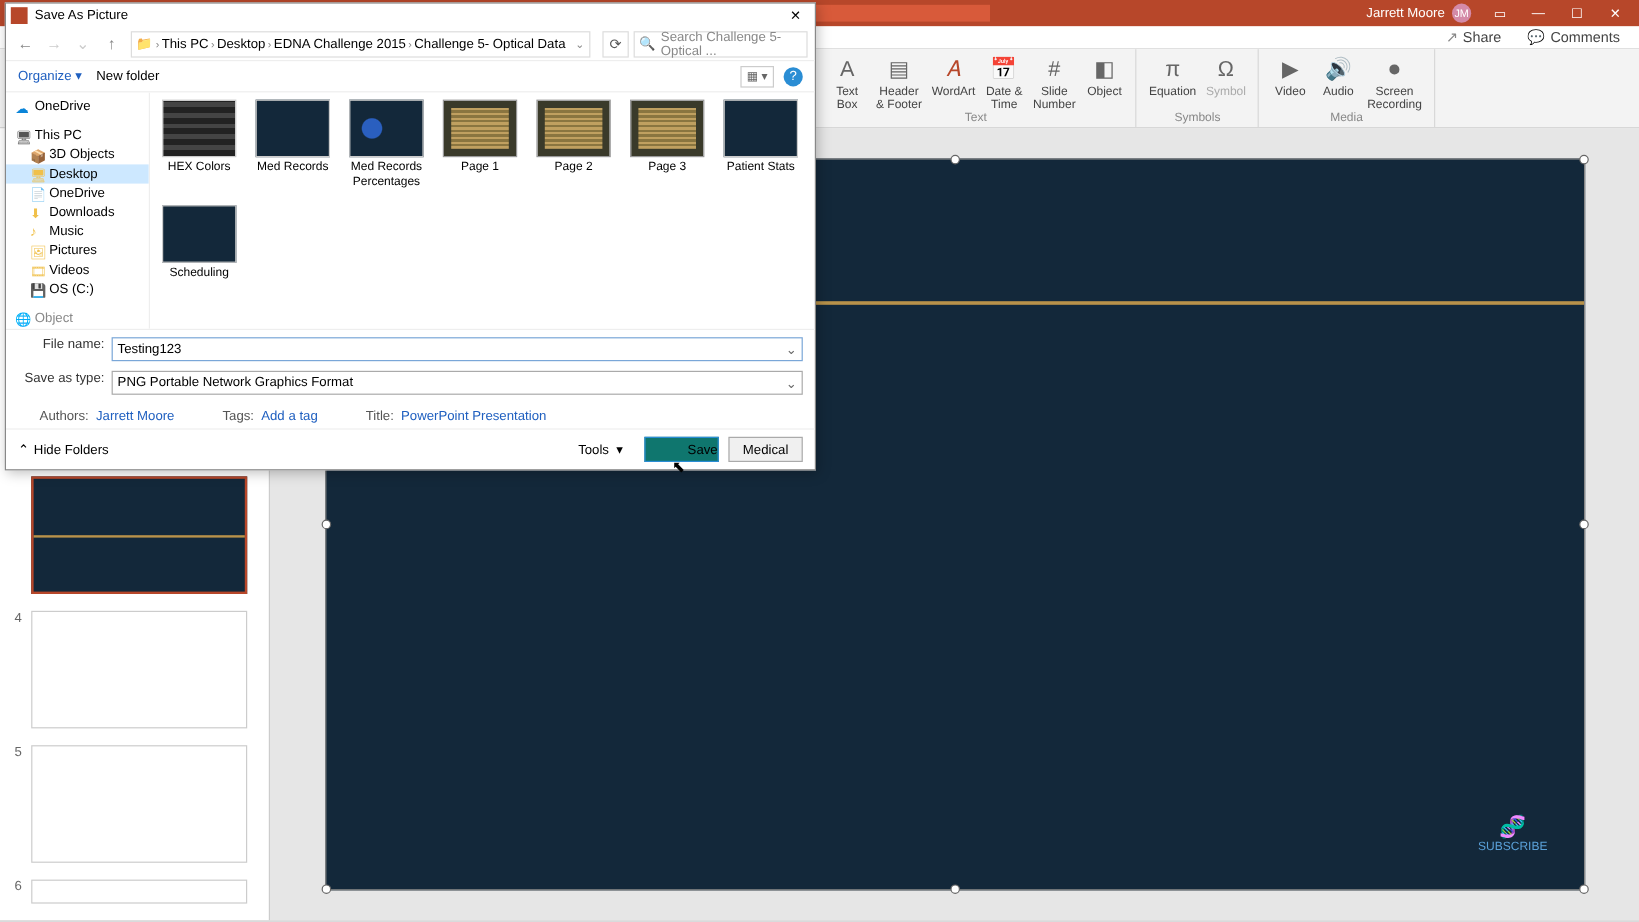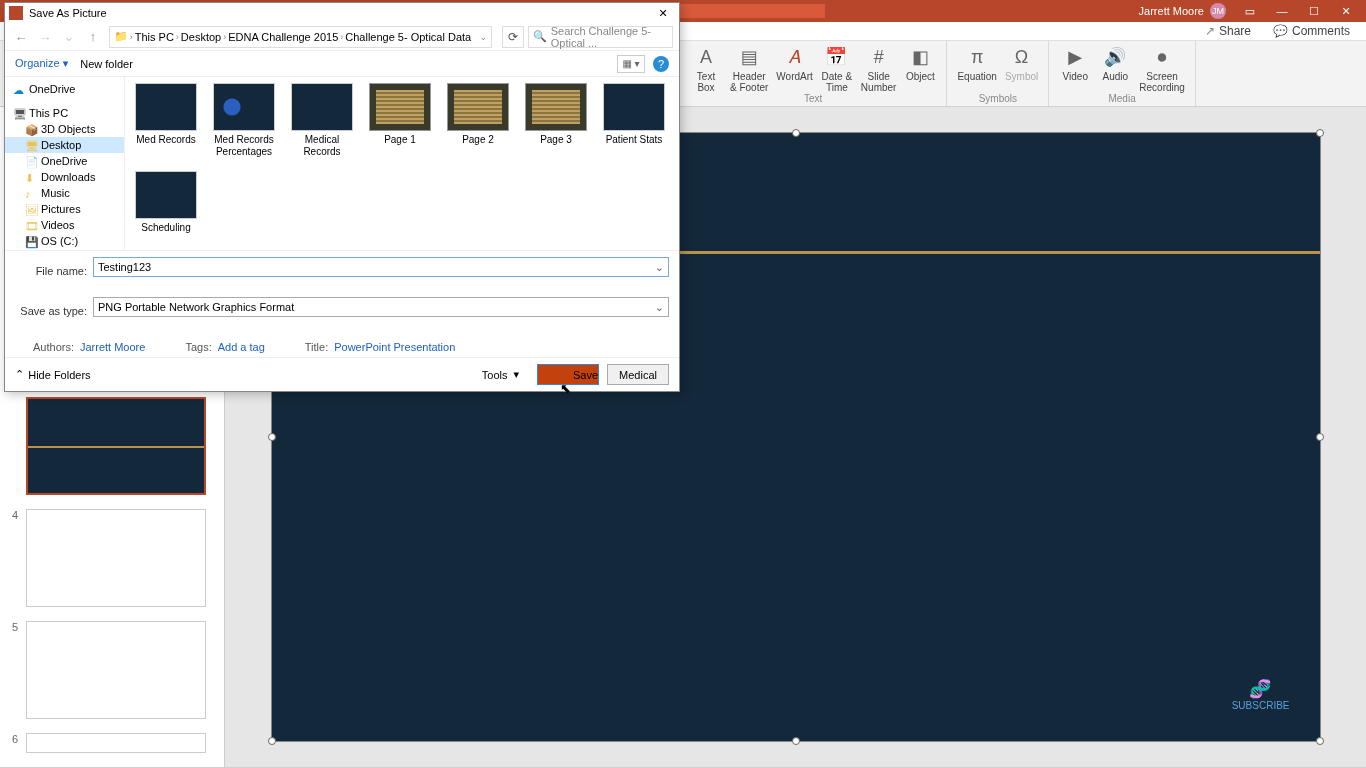--- a/index.html
+++ b/index.html
@@ -83,35 +83,35 @@
 .file-thumb { width: 62px; height: 48px; border: 1px solid #ccc; background: #fff; margin-bottom: 3px; display:flex; align-items:center; justify-content:center; overflow:hidden; }
 .file-thumb.dark { background: #13283a; }
 .file-thumb.stripes { background: repeating-linear-gradient(0deg,#222 0,#222 5px,#444 5px,#444 9px); }
 .file-thumb.rings { background: radial-gradient(circle at 30% 50%, #2a5fbf 0 8px, #13283a 9px), radial-gradient(circle at 70% 50%, #2a5fbf 0 8px, #13283a 9px); background-color:#13283a; }
 .file-thumb.logo { background:#13283a; color:#fff; font-size:6px; display:flex; flex-direction:column; align-items:center; justify-content:center; }
 .file-thumb.tan { background: linear-gradient(#3a3a2a,#3a3a2a); border:1px solid #999; position:relative; }
 .file-thumb.tan::after { content:""; position:absolute; inset:6px; background: repeating-linear-gradient(0deg,#c0a060 0 2px,#8a7540 2px,#8a7540 4px); }
 .file-name { line-height: 1.15; word-break: break-word; }
 
 .dlg-fields { border-top: 1px solid #eee; padding: 6px 10px 4px 10px; font-size: 11px; }
-.field-row { display: flex; align-items: flex-end; margin-bottom: 20px; }
+.field-row { display: flex; align-items: flex-start; margin-bottom: 8px; }
 .field-label { width: 78px; text-align: right; padding-right: 6px; color: #333; }
 .field-input { flex: 1; height: 20px; border: 1px solid #7aa7d8; padding: 0 4px; font-size: 11px; display: flex; align-items: center; justify-content: space-between; }
 .field-input.combo { border-color: #aaa; }
 .meta-row { display: flex; gap: 40px; padding: 4px 0 0 18px; }
 .meta-item { display: flex; gap: 6px; }
 .meta-label { color: #555; }
 .meta-val { color: #2060c0; cursor: pointer; }
 
 .dlg-footer { height: 34px; border-top: 1px solid #eee; display: flex; align-items: center; padding: 0 10px; font-size: 11px; }
 .hide-folders { display: flex; align-items: center; gap: 4px; cursor: pointer; }
 .dlg-footer .spacer { flex: 1; }
 .tools { margin-right: 18px; cursor: pointer; display:flex; align-items:center; gap:6px;}
 .btn { width: 62px; height: 21px; border: 1px solid #aaa; background: #f0f0f0; font-size: 11px; cursor: pointer; }
-.btn.primary { border-color: #2a8dd4; background:#c2410c;padding-left:35px; }
+.btn.primary { border-color: #2a8dd4; background:#0f766e;padding-left:35px; }
 .btn + .btn { margin-left: 8px; }
 
 .cursor-img { position:absolute; left:560px; top:381px; font-size:13px; color:#000; pointer-events:none; z-index:200;}
 </style>
 </head>
 <body>
 
 <div class="ppt-app">
   <div class="ppt-titlebar">
     <div class="ppt-titlebar-redarea"></div>
@@ -333,30 +333,30 @@
         </div>
       <div style="height:8px"></div>
       <div class="tree-item top" style="color:#888">
           <span class="tree-ic">🌐</span>
           <span>Object</span>
         </div>
     </div>
     <div class="files">
       <div class="file-grid" id="file-grid">
           <div class="file-item">
+            <div class="file-thumb stripes"></div>
+            <div class="file-name">HEX Colors</div>
+          </div>
+          <div class="file-item">
             <div class="file-thumb dark"></div>
             <div class="file-name">Med Records</div>
           </div>
           <div class="file-item">
             <div class="file-thumb rings"></div>
             <div class="file-name">Med Records Percentages</div>
-          </div>
-          <div class="file-item">
-            <div class="file-thumb dark"></div>
-            <div class="file-name">Medical Records</div>
           </div>
           <div class="file-item">
             <div class="file-thumb tan"></div>
             <div class="file-name">Page 1</div>
           </div>
           <div class="file-item">
             <div class="file-thumb tan"></div>
             <div class="file-name">Page 2</div>
           </div>
           <div class="file-item">

